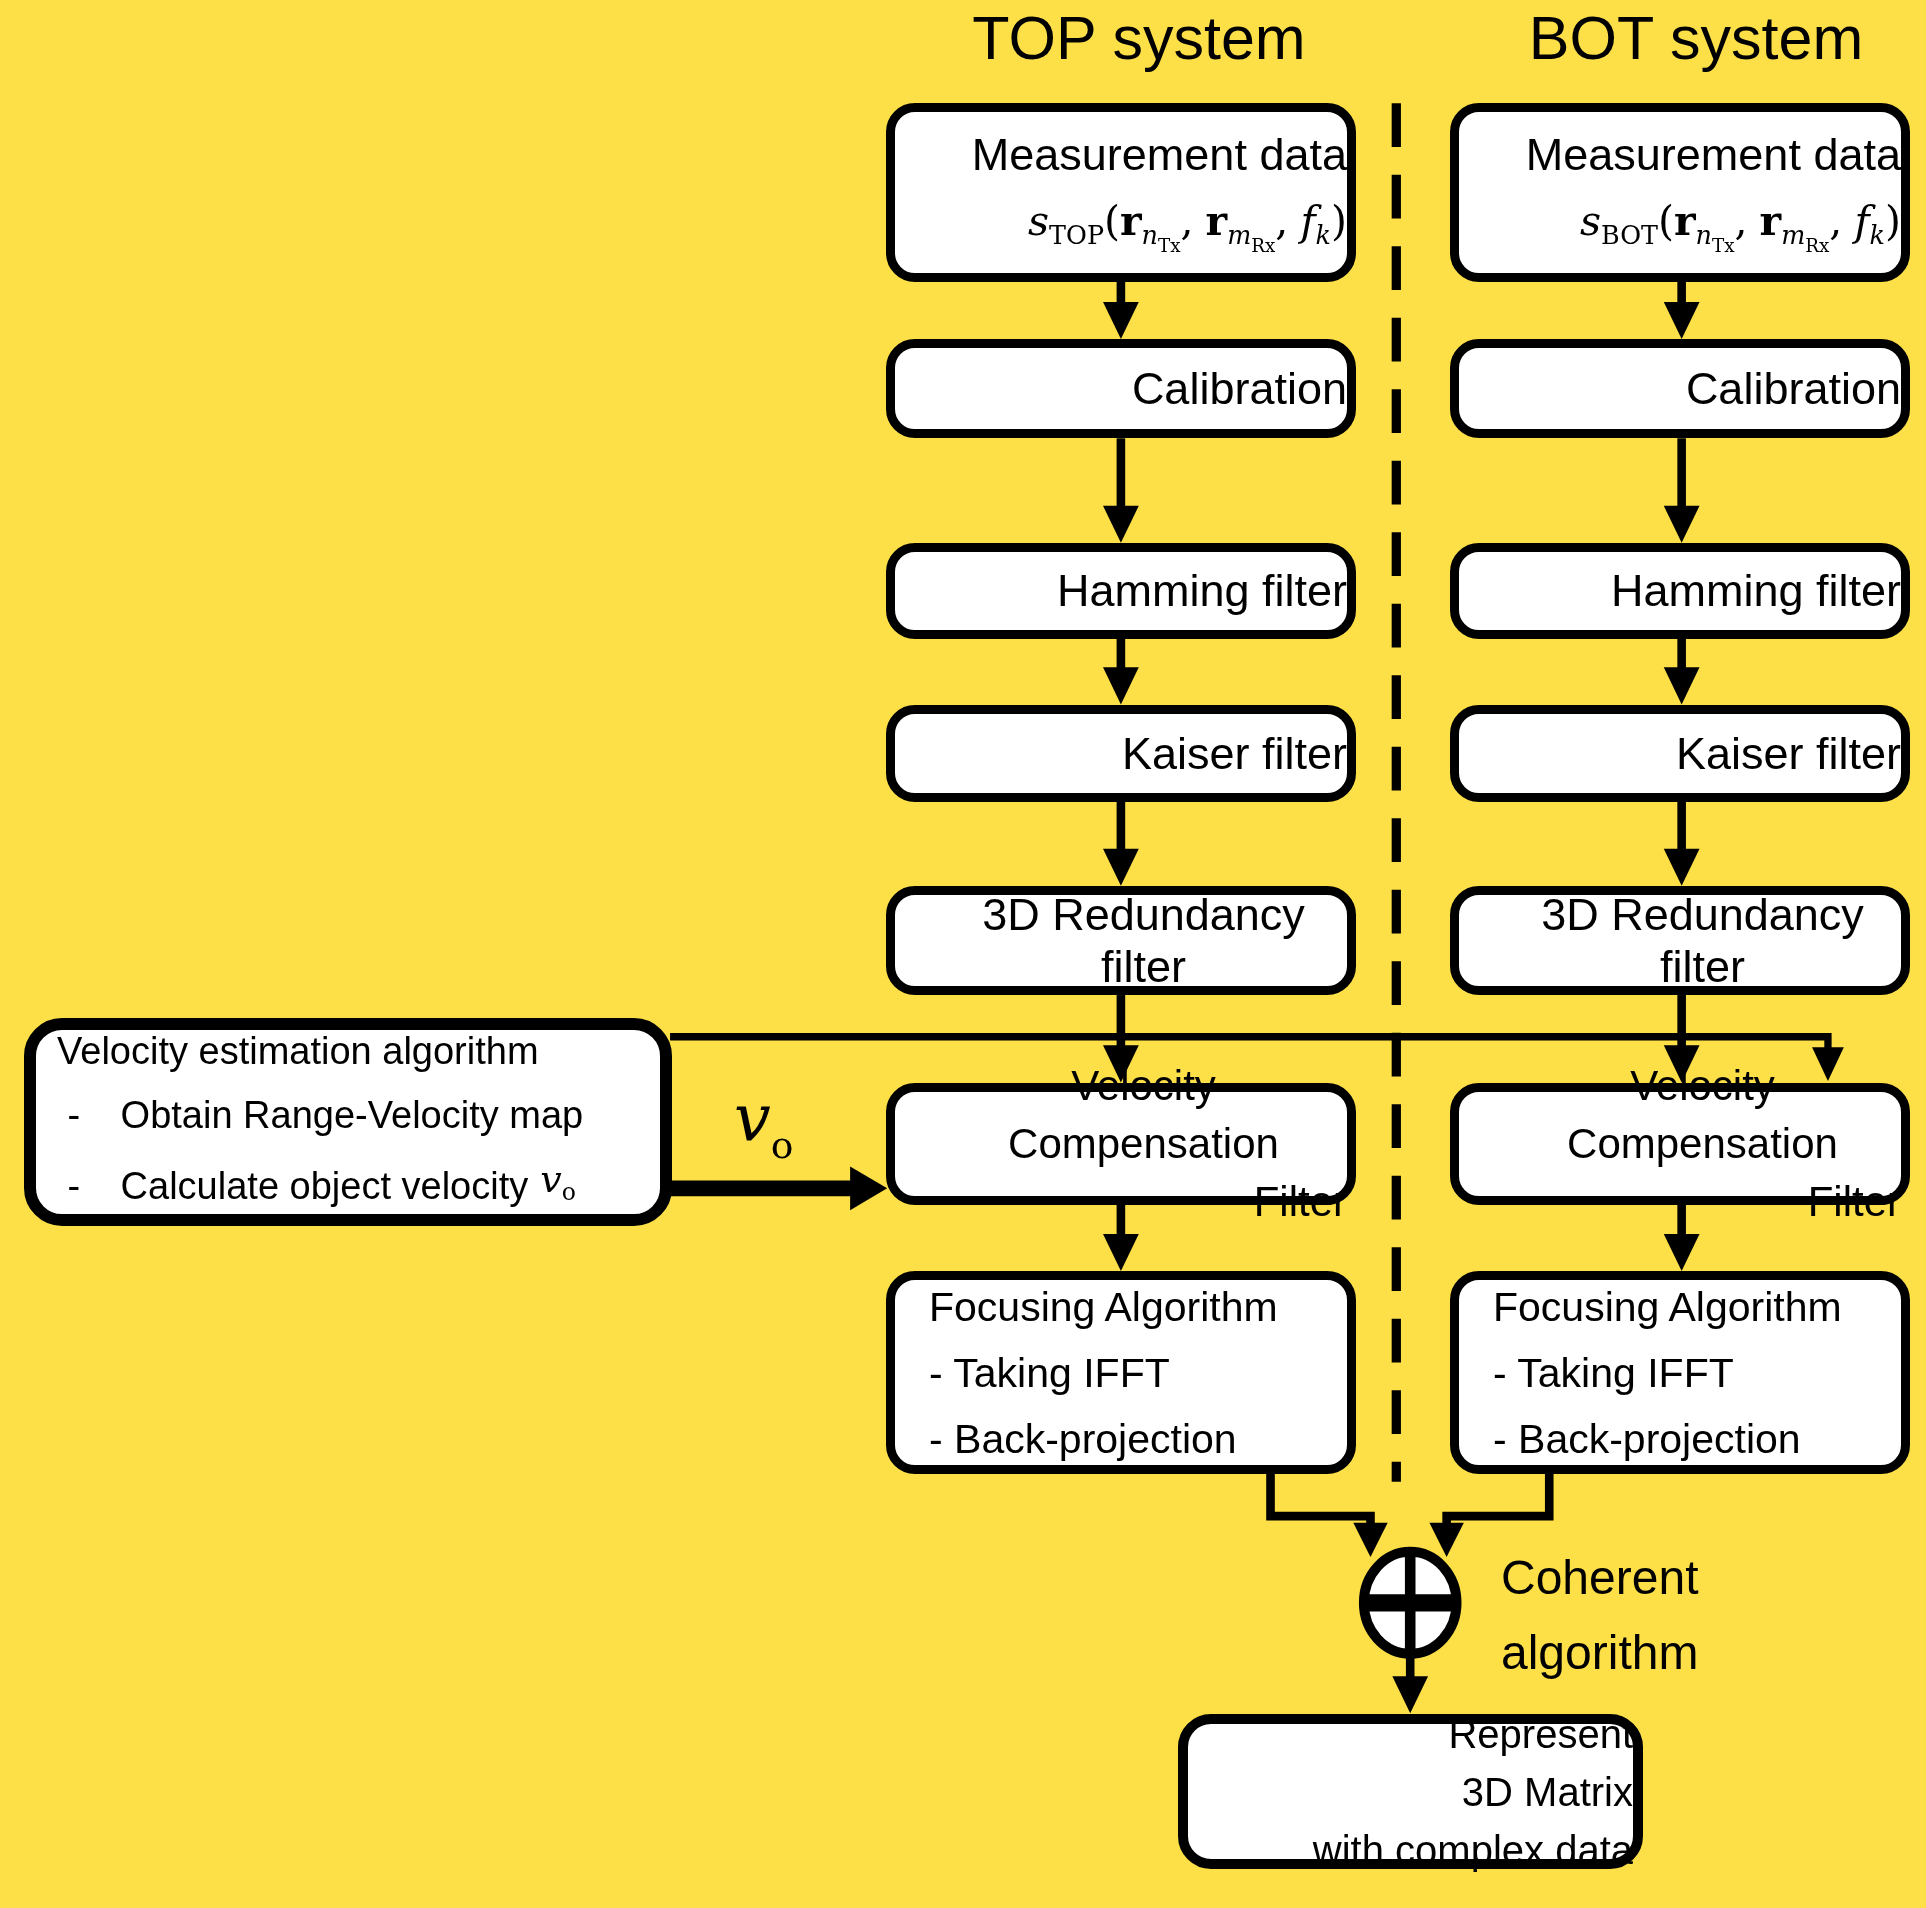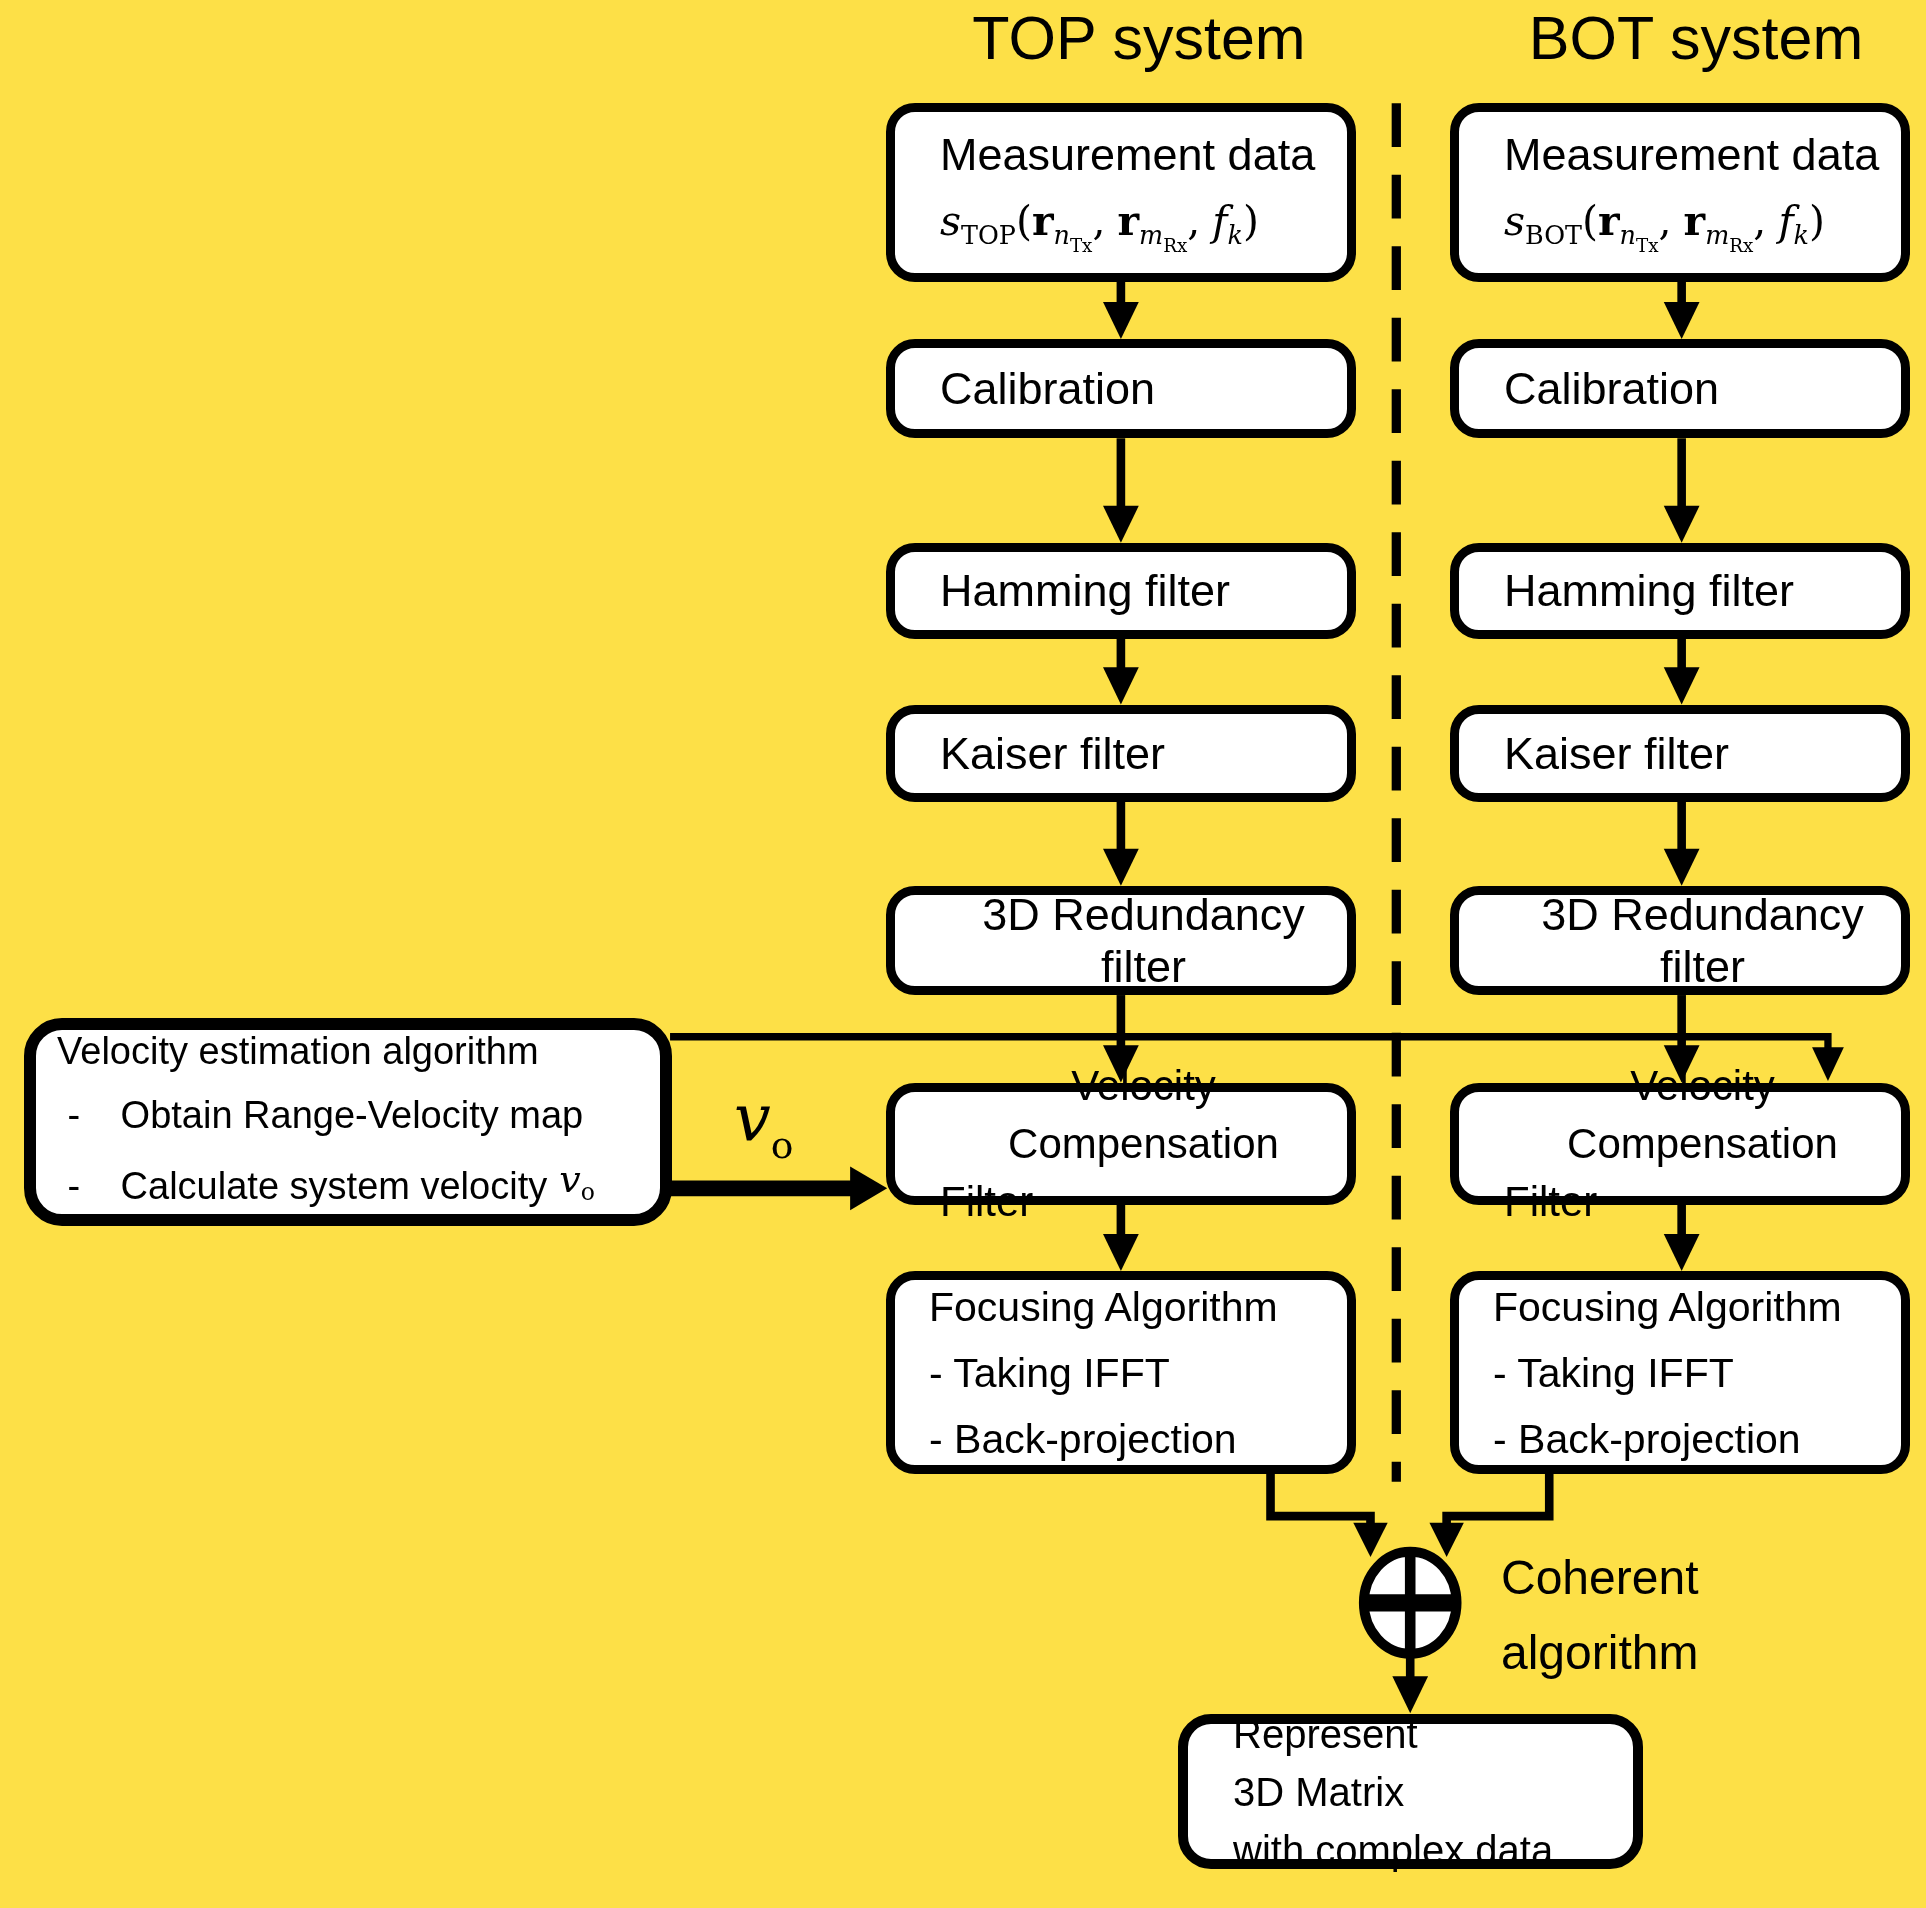--- a/index.html
+++ b/index.html
@@ -6,21 +6,21 @@
   #canvas{
     position:relative;width:1926px;height:1908px;background:#fde047;
     font-family:"Liberation Sans",sans-serif;color:#000;overflow:hidden;
   }
   .title{
     position:absolute;top:5.3px;font-size:61px;line-height:1.1;white-space:nowrap;
     transform:translateX(-50%);font-weight:400;
   }
   .box{
     position:absolute;box-sizing:border-box;border:9.3px solid #000;border-radius:29px;
-    background:#fff;display:flex;flex-direction:column;align-items:flex-start;
+    background:#fff;display:flex;flex-direction:column;align-items:flex-end;
     justify-content:center;text-align:center;padding-left:45px;
   }
   .label{font-size:45px;line-height:1.15;}
   .formula{
     font-family:"DejaVu Serif",serif;font-size:41px;white-space:nowrap;margin-top:16px;
   }
   .mi{font-style:italic;}
   .mb{font-weight:700;font-style:normal;}
   .mrm{font-style:normal;}
   .msub{font-size:0.62em;vertical-align:-0.35em;}
@@ -185,21 +185,21 @@
   <div class="box velbox" style="left:24px;top:1018px;width:648px;height:208px;">
     <div class="velrow">
       <span>Velocity estimation algorithm</span>
     </div>
     <div class="velrow">
       <span class="velbullet">-</span>
       <span>Obtain Range-Velocity map</span>
     </div>
     <div class="velrow">
       <span class="velbullet">-</span>
-      <span>Calculate system velocity</span>
+      <span>Calculate object velocity</span>
       <span class="velmath"><span>v</span><span class="msub">o</span></span>
     </div>
   </div>
 
   <div class="volabel"><span>v</span><span class="msub">o</span></div>
 
   <div class="coherent">
     <div>Coherent</div>
     <div>algorithm</div>
   </div>

